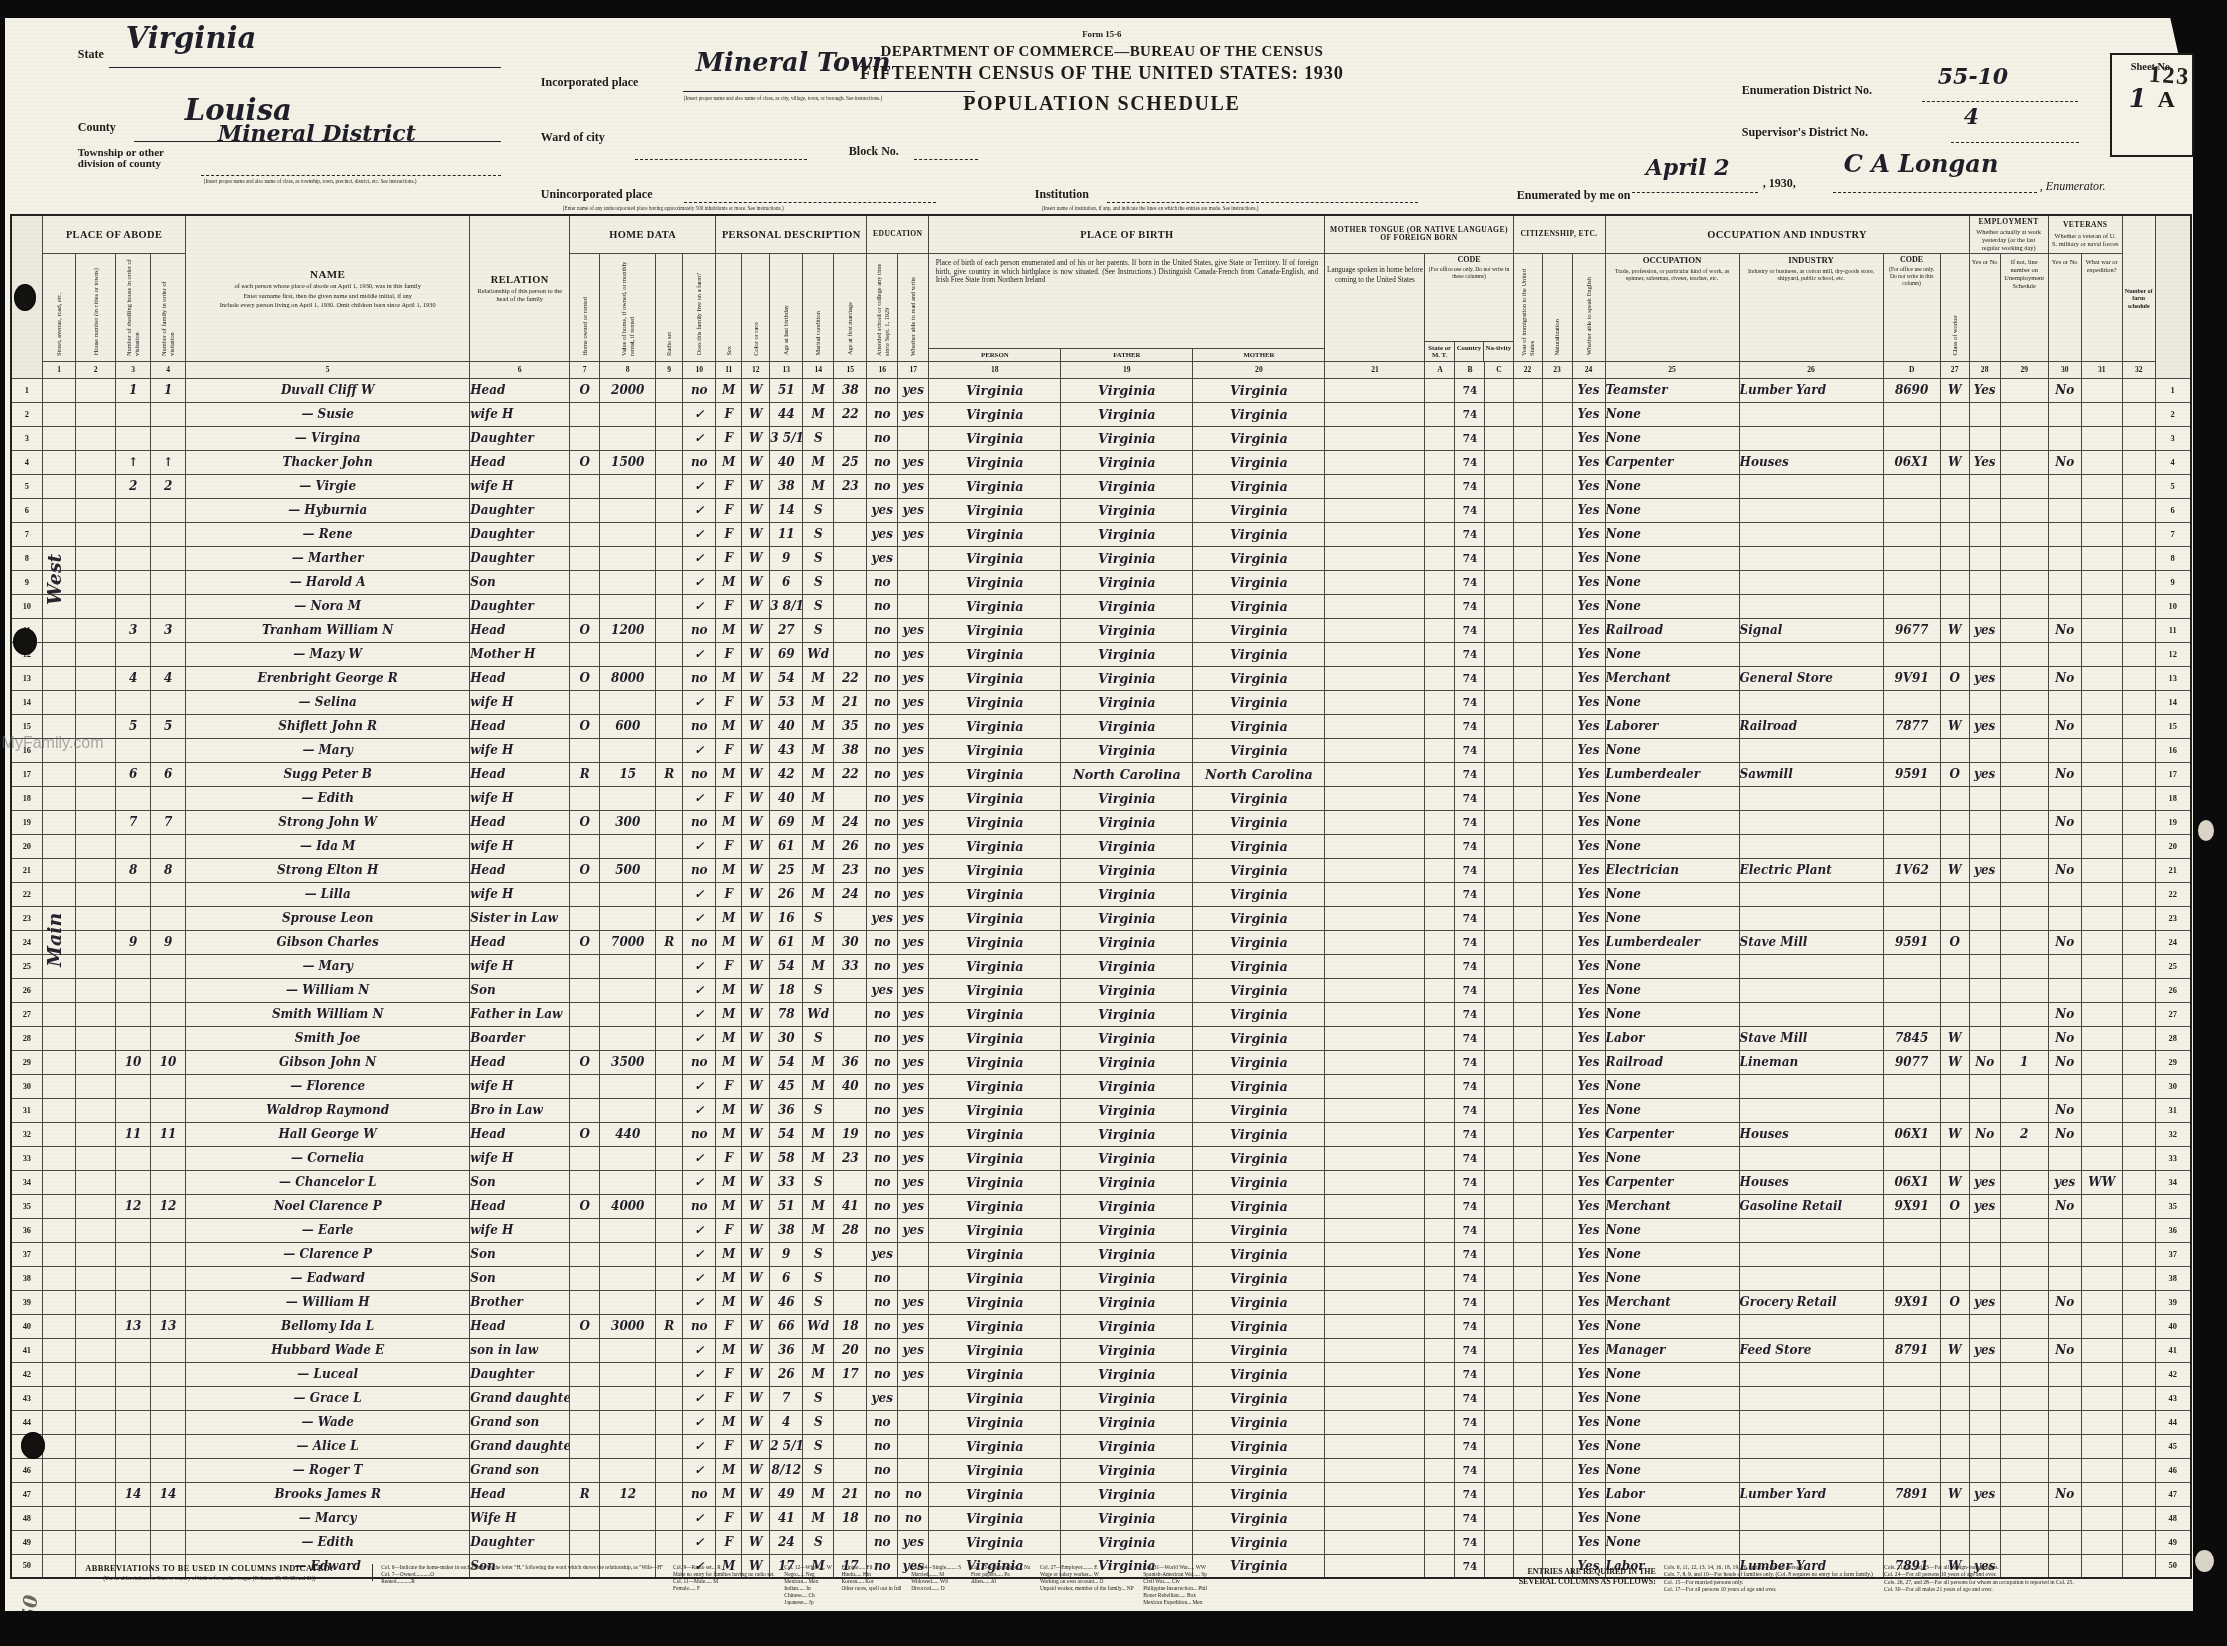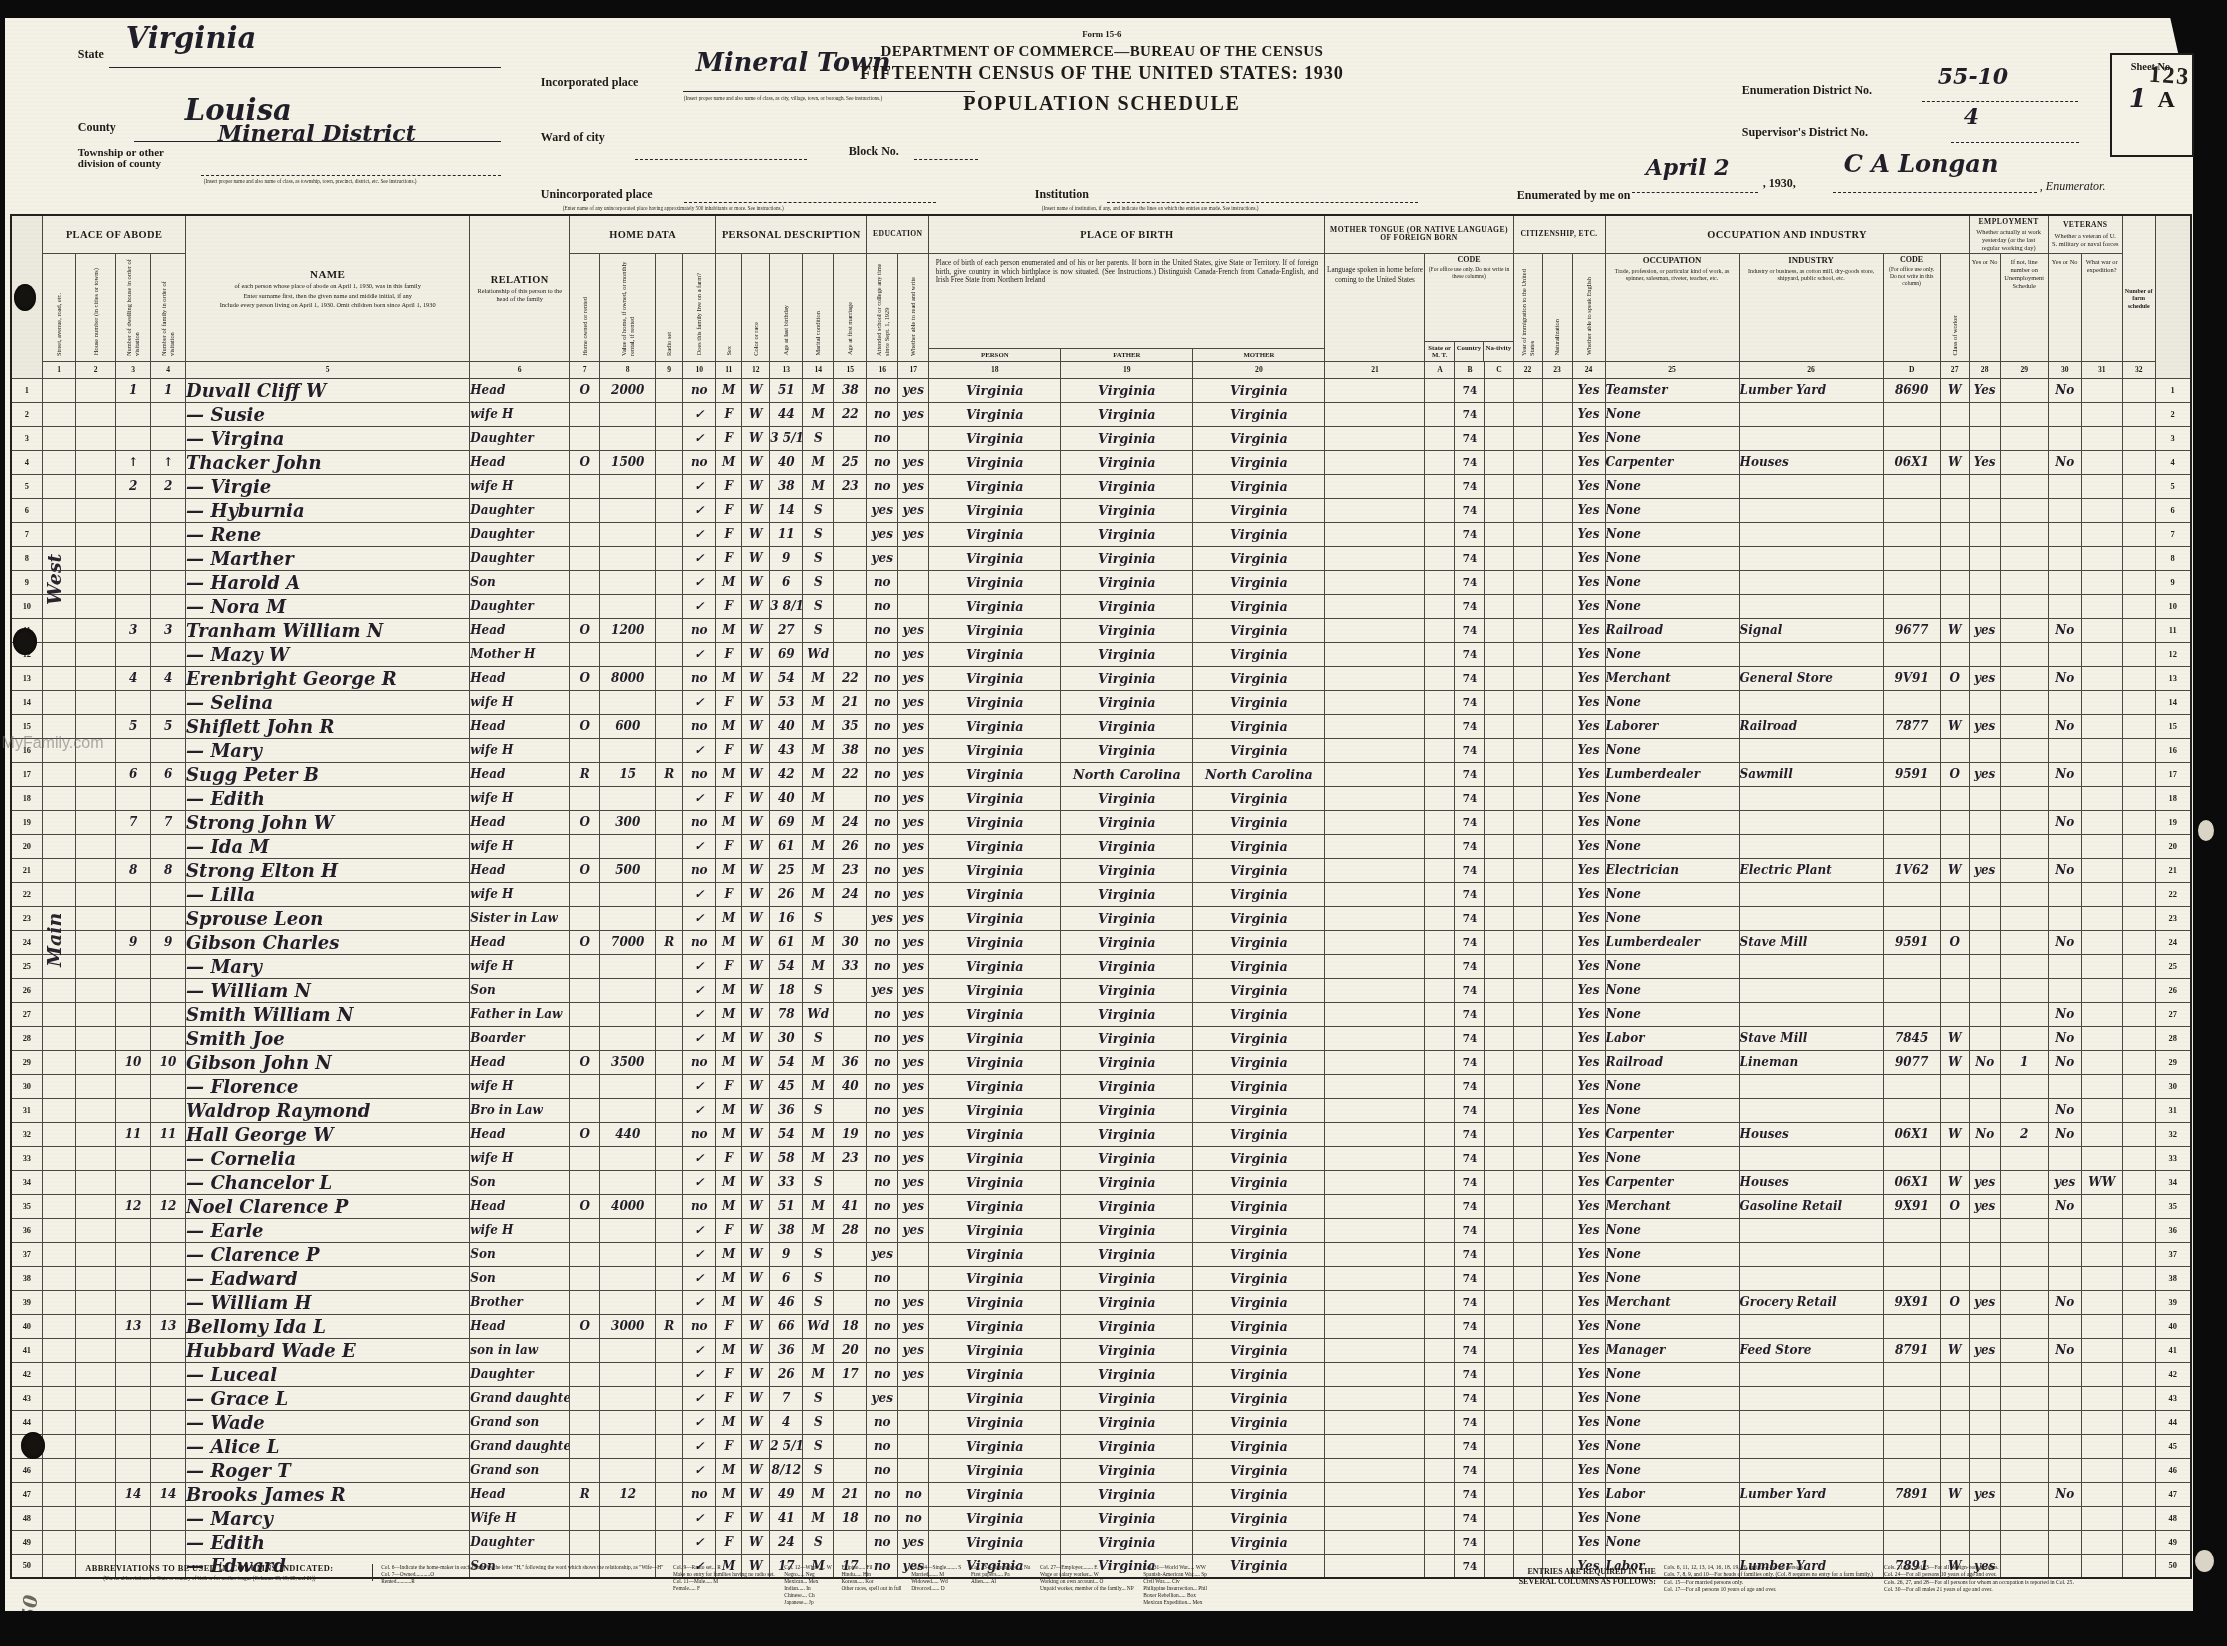--- a/index.html
+++ b/index.html
@@ -60,21 +60,21 @@
   .codec .hd,.codec2 .hd{font-size:5.6px;}
   .occh .ht{font-size:8.8px;}
   .occh .hd{font-size:6px;text-align:center;padding:1.6px 2.4px;}
   .tinyc .ht{font-size:6.4px;font-weight:normal;padding-top:4.8px;line-height:1.25;}
   .tinyhead .ht{font-size:6px;line-height:1.25;padding-top:24px;font-weight:bold;}
   .numc{background:rgba(0,0,0,.03);}
   tbody tr{height:24px;}
   tbody td{border-top:0.8px dotted #5a5750;text-align:center;font-size:12px;white-space:nowrap;}
   tbody td.num{font-family:"Liberation Serif",serif;font-style:normal;font-weight:bold;
                font-size:8.4px;color:#22211d;}
-  td.c-nm{text-align:left;padding-left:5.6px;font-size:18px;}
+  td.c-nm{text-align:center;padding-left:5.6px;font-size:12px;}
   td.c-rl{text-align:left;padding-left:4px;font-size:12px;}
   td.c-pb,td.c-fb,td.c-mb{font-size:12.8px;}
   td.c-oc,td.c-in{text-align:left;padding-left:4px;font-size:12px;}
   td.c-vl,td.c-cd{font-size:12px;}
   td.c-cb{font-style:normal;font-family:"DejaVu Serif",serif;font-size:10.4px;}
   
   .street-label{position:absolute;left:38px;transform:rotate(-90deg);transform-origin:left top;
                 font-size:19px;z-index:4;color:#26252e;}
   .watermark{position:absolute;left:1.6px;top:734px;font-family:"Liberation Sans",sans-serif;
              font-size:16px;color:rgba(110,110,110,.55);z-index:6;}

